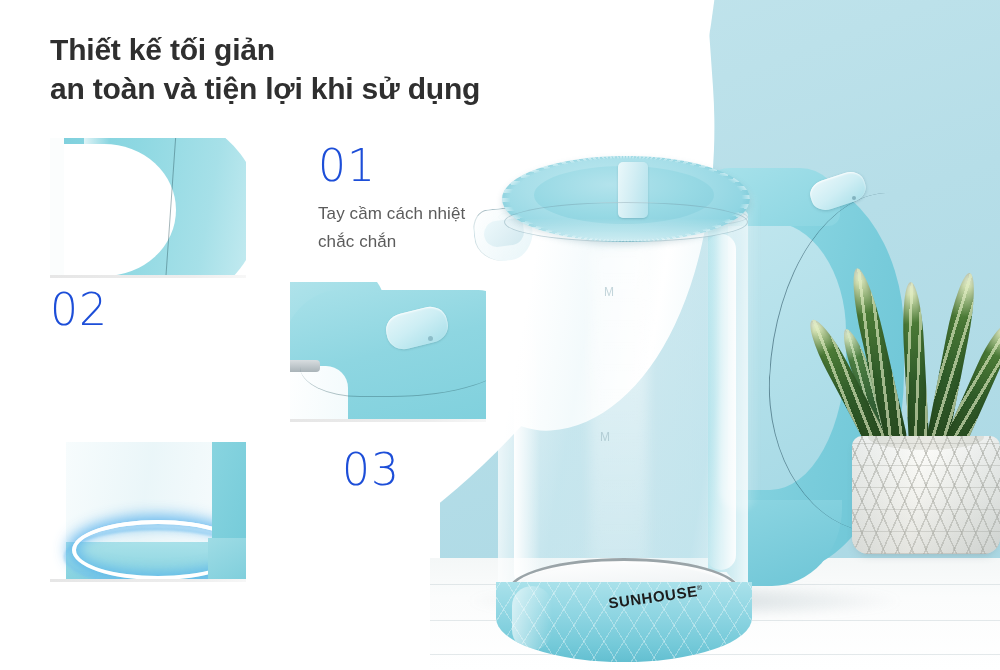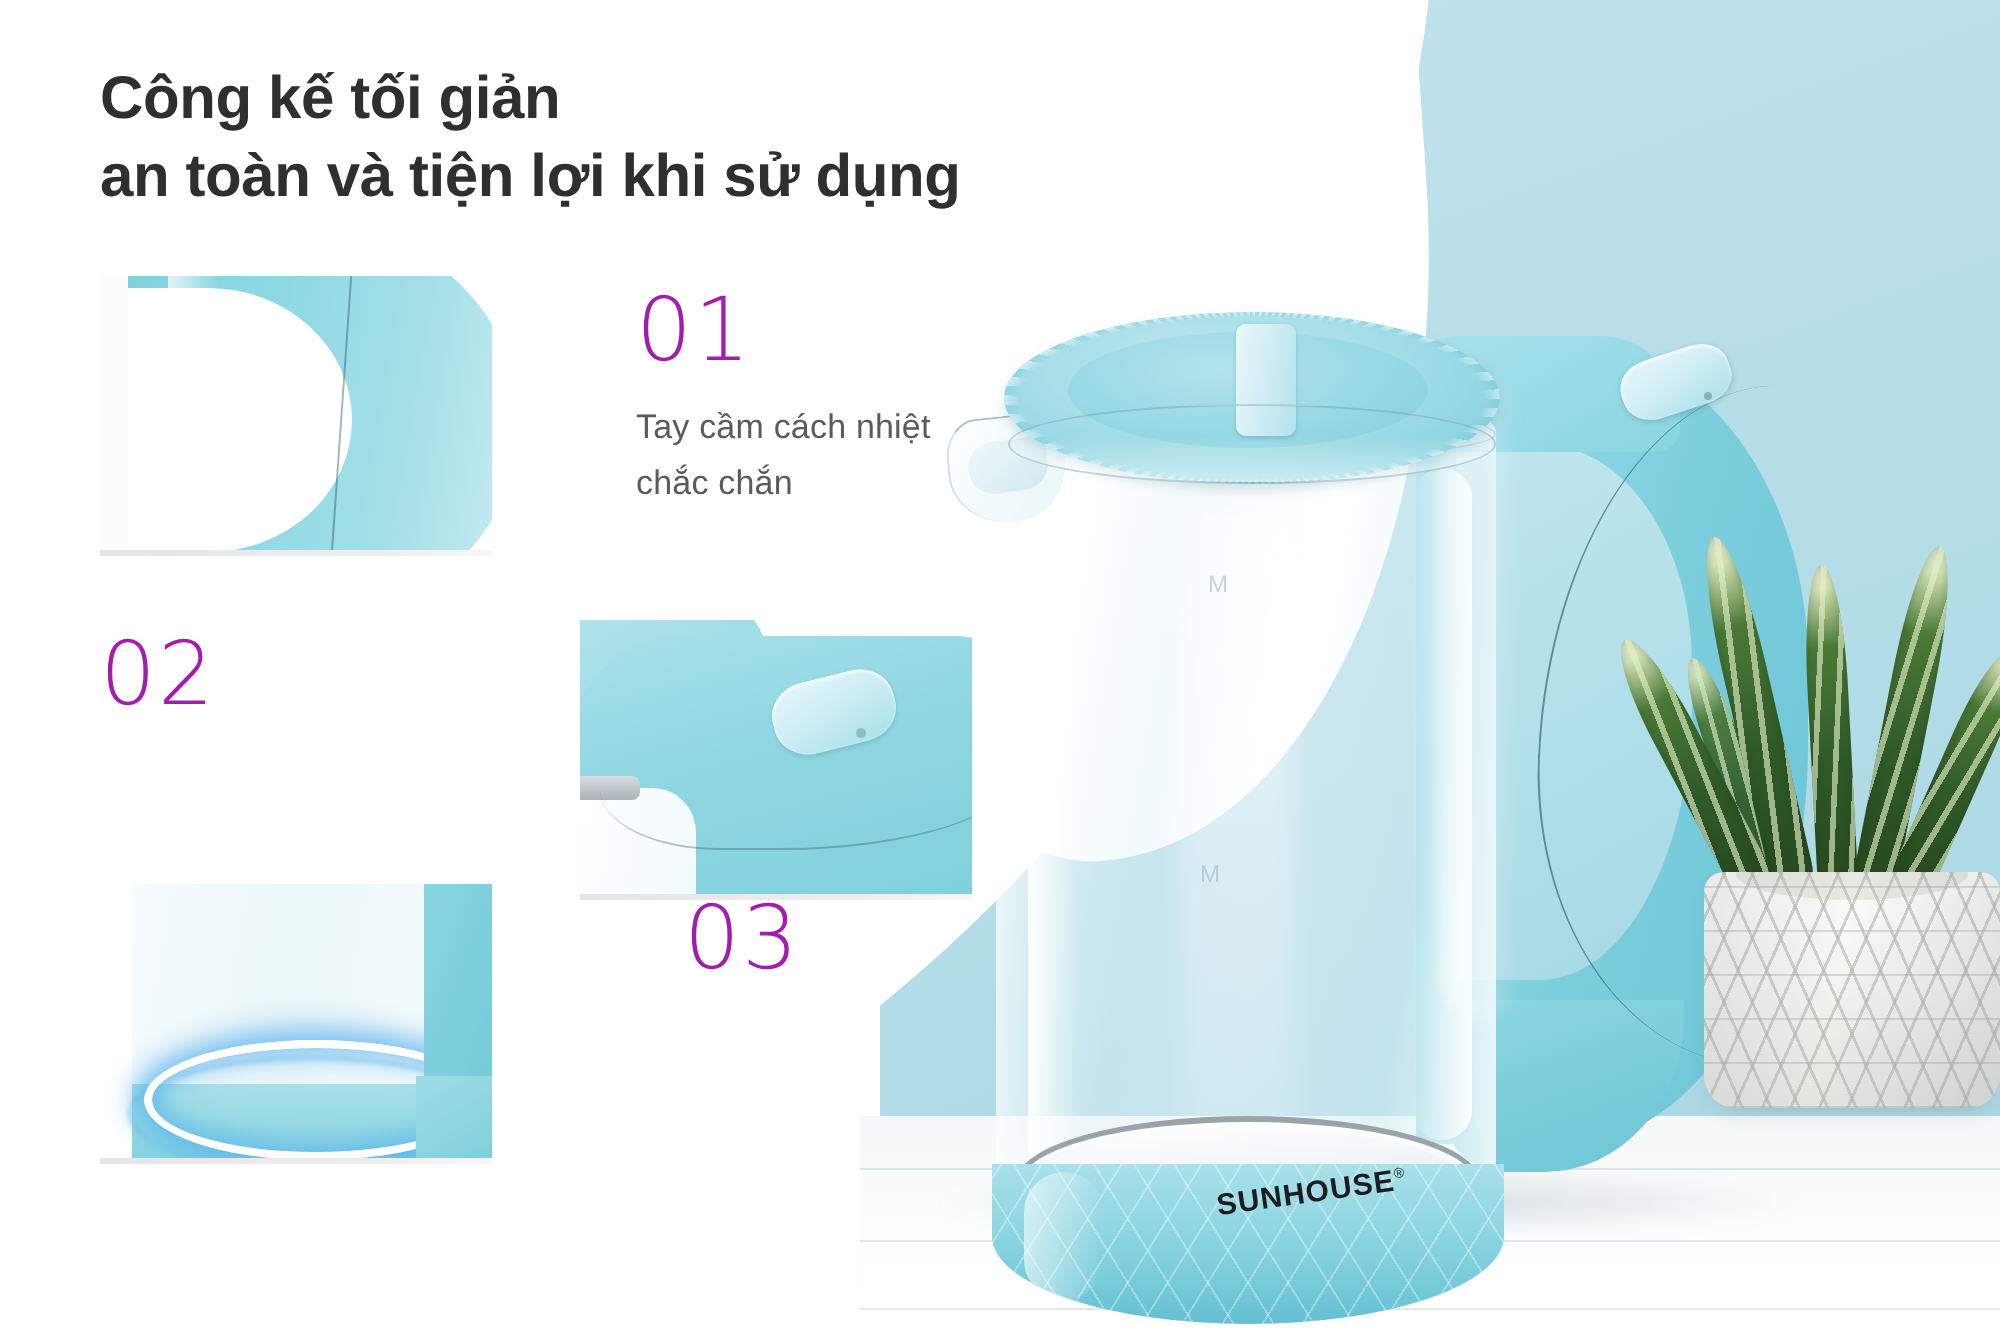--- a/index.html
+++ b/index.html
@@ -55,31 +55,31 @@
   .thumb{
     position:relative;width:196px;height:140px;overflow:hidden;background:#ffffff;
     flex:none;
   }
   .rule{
     position:absolute;height:3px;
     background:linear-gradient(90deg,#e6e6e6 0%,#ededed 70%,#f7f7f7 100%);
   }
   .txt{padding-top:6px;}
   .num{
-    font-size:44px;font-weight:300;color:#a21caf;line-height:1;
+    font-size:44px;font-weight:300;color:#1d4ed8;line-height:1;
     letter-spacing:1px;font-family:"DejaVu Sans","Liberation Sans",sans-serif;
   }
   .desc{
     margin-top:12px;font-size:17px;color:#5b5b5b;line-height:1.62;
     white-space:pre-line;letter-spacing:.1px;
   }
 
   #f1{left:50px;top:138px;}
   #f1 .txt{margin-left:72px;}
-  #f2{left:50px;top:310px;}
+  #f2{left:50px;top:282px;}
   #f2 .txt{width:196px;}
   #f2 .thumb{margin-left:44px;}
   #f3{left:50px;top:442px;}
   #f3 .txt{margin-left:96px;}
 
   
   .t1-bodyedge{position:absolute;left:-34px;top:-26px;width:92px;height:196px;border-radius:0 46px 46px 0/0 70px 70px 0;background:#fbfdfd;box-shadow:6px 0 10px -6px rgba(120,150,160,.28);}
   .t1-handle-o{position:absolute;left:14px;top:-30px;width:196px;height:206px;border-radius:0 118px 118px 0/0 104px 104px 0;background:linear-gradient(100deg,#7fd0dd 0%,#8ed8e2 35%,#a6e0e8 70%,#cdeef3 100%);}
   .t1-handle-i{position:absolute;left:14px;top:6px;width:112px;height:132px;border-radius:0 72px 72px 0/0 66px 66px 0;background:#ffffff;}
   .t1-seam{position:absolute;left:120px;top:-26px;width:1px;height:198px;background:rgba(40,80,90,.42);border-radius:1px;transform:rotate(4deg);}
@@ -279,21 +279,21 @@
   <div class="bg-blue"></div>
   <div class="bg-white-curve"></div>
   <div class="bg-white-curve2"></div>
   <div class="bg-floor">
     <div class="plank p1"></div>
     <div class="plank p2"></div>
     <div class="plank p3"></div>
   </div>
   <div class="bg-shadow"></div>
 
-  <div class="heading">Công kế tối giản
+  <div class="heading">Thiết kế tối giản
 an toàn và tiện lợi khi sử dụng</div>
 
   <div class="feature" id="f1">
     <div class="thumb">
       <div class="t1-bodyedge"></div>
       <div class="t1-handle-o"></div>
       <div class="t1-handle-i"></div>
       <div class="t1-gloss"></div>
       <div class="t1-seam"></div>
       <div class="rule" style="left:0;bottom:0;width:196px;"></div>

